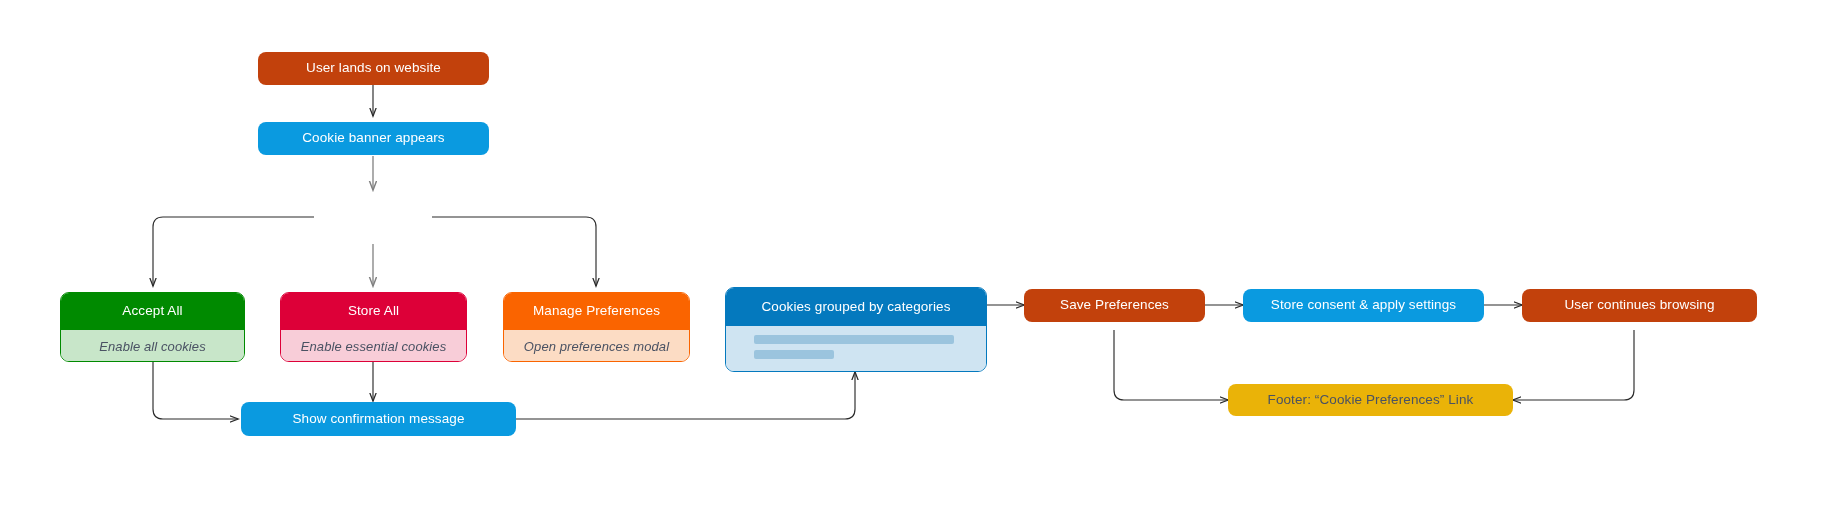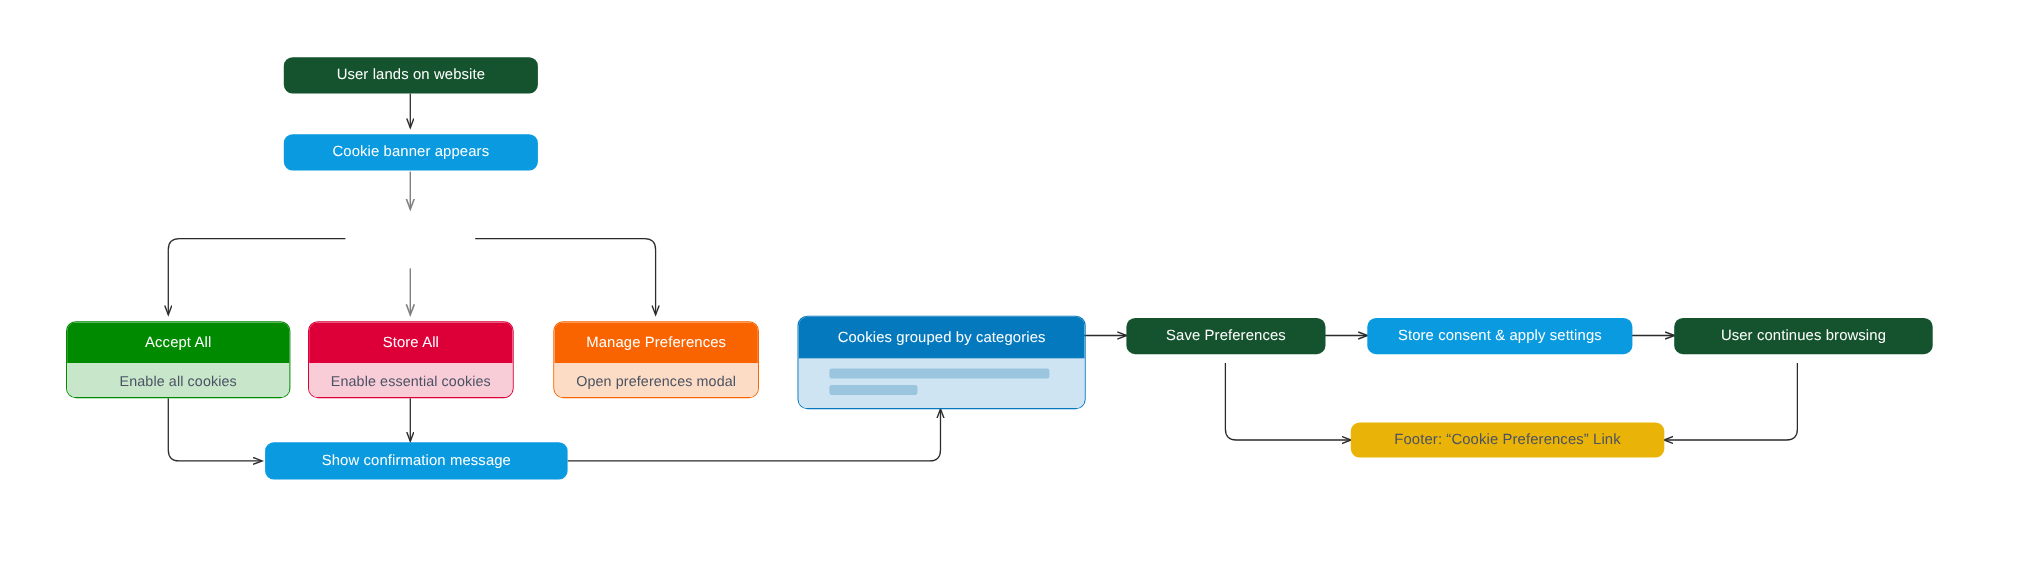--- a/index.html
+++ b/index.html
@@ -37,21 +37,21 @@
     line-height: 1.2;
     letter-spacing: 0.1px;
     text-align: center;
     white-space: nowrap;
     z-index: 5;
   }
   
   .node.plain {
     color: #ffffff;
   }
-  .node.green   { background: #14532d; }
+  .node.green   { background: #c2410c; }
   .node.blue    { background: #0A9AE0; }
   .node.grey    { background: #eab308; color: #4A5263; }
 
   
   .node.composite {
     display: block;
     padding: 0;
     overflow: hidden;
     border-radius: 9px;
   }
@@ -64,20 +64,21 @@
     width: 100%;
     box-sizing: border-box;
   }
   .node .cbody {
     display: flex;
     align-items: center;
     justify-content: center;
     font-size: 13px;
     width: 100%;
     box-sizing: border-box;
+    font-style: italic;
   }
   
   .cx-accept           { border: 1px solid #008A00; }
   .cx-accept .chead    { background: #008A00; }
   .cx-accept .cbody    { background: #C8E6C9; color: #4A5263; }
   
   .cx-reject           { border: 1px solid #DD0038; }
   .cx-reject .chead    { background: #DD0038; }
   .cx-reject .cbody    { background: #F8CDD8; color: #4A5263; }
   
@@ -183,21 +184,21 @@
 
   <div class="node plain green" style="left:258px; top:52px; width:231px; height:33px;">
     <span>User lands on website</span>
   </div>
 
   <div class="node plain blue" style="left:258px; top:122px; width:231px; height:33px;">
     <span>Cookie banner appears</span>
   </div>
 
 
-  <div class="node composite cx-accept" style="left:60px; top:292px; width:204px; height:70px;">
+  <div class="node composite cx-accept" style="left:60px; top:292px; width:185px; height:70px;">
     <div class="chead" style="height:37px;">Accept All</div>
     <div class="cbody" style="height:33px;">Enable all cookies</div>
   </div>
 
   <div class="node composite cx-reject" style="left:280px; top:292px; width:187px; height:70px;">
     <div class="chead" style="height:37px;">Store All</div>
     <div class="cbody" style="height:33px;">Enable essential cookies</div>
   </div>
 
   <div class="node composite cx-manage" style="left:503px; top:292px; width:187px; height:70px;">

